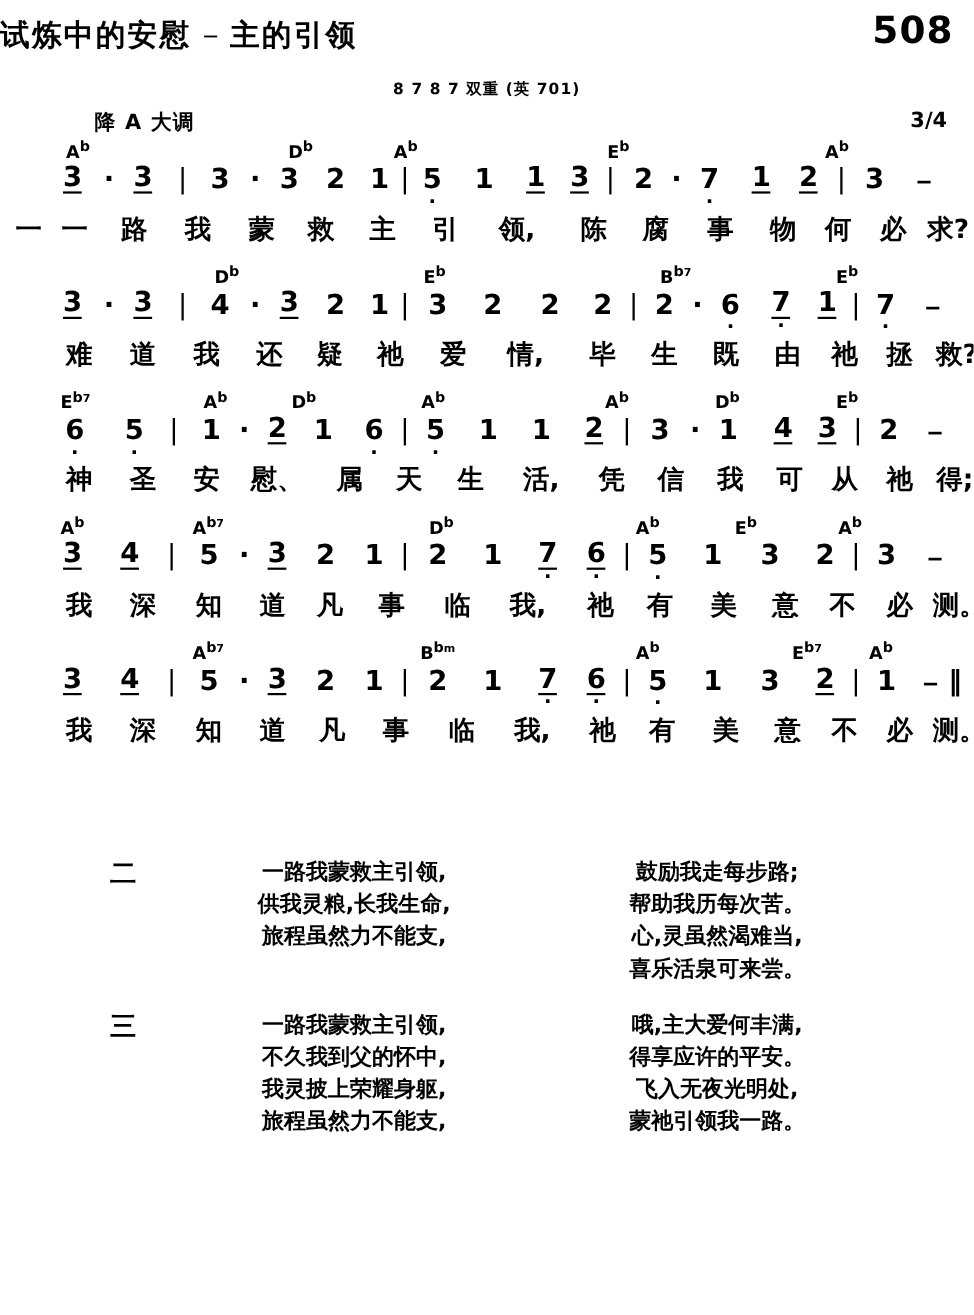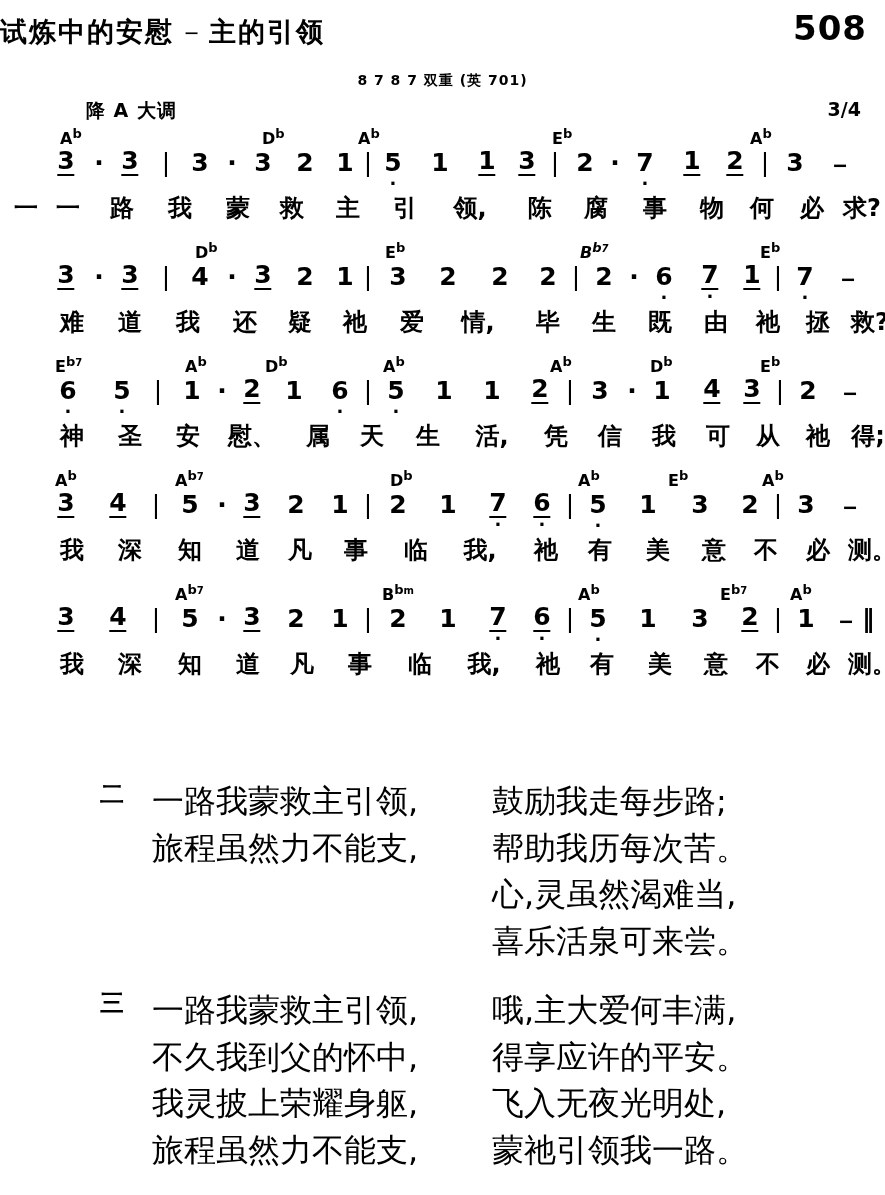--- a/index.html
+++ b/index.html
@@ -189,24 +189,25 @@
     width: 52px;
     font-size: 24px;
     font-weight: bold;
     flex: 0 0 52px;
   }
   .verse-cols {
     display: flex;
     flex: 1;
   }
   .vcol {
-    font-size: 32px;
-    font-weight: normal;
+    font-size: 20px;
+    font-weight: bold;
     line-height: 1.46;
     white-space: nowrap;
+    text-align: center;
   }
   .vcol.left { width: 340px; }
   .vcol.right { width: 320px; }
 </style>
 </head>
 <body>
 
 <div class="page">
 
   <div class="hymn-number">508</div>
@@ -281,21 +282,21 @@
           <span class="lyric" style="left: 712px;">物</span>
           <span class="lyric" style="left: 762px;">何</span>
           <span class="lyric" style="left: 812px;">必</span>
           <span class="lyric" style="left: 862px;">求?</span>
         </div>
       </div>
       <div class="system">
         <div class="chord-row">
           <span class="chord" style="left: 195px;">D<span class="flat">b</span></span>
           <span class="chord" style="left: 385px;">E<span class="flat">b</span></span>
-          <span class="chord" style="left: 580px; font-style: italic;">B<span class="flat">b</span><sup>7</sup></span>
+          <span class="chord" style="left: 600px;">B<span class="flat">b</span><sup>7</sup></span>
           <span class="chord" style="left: 760px;">E<span class="flat">b</span></span>
         </div>
         <div class="note-row">
           <span class="note" style="left: 66px;">
             <span class="underline1">3</span>
           </span>
           <span class="dotsep" style="left: 99px;">·</span>
           <span class="note" style="left: 130px;">
             <span class="underline1">3</span>
           </span>
@@ -532,20 +533,21 @@
         </div>
       </div>
     </div>
 
   <div class="verses" id="verses">
       <div class="verse">
         <div class="verse-num">二</div>
         <div class="verse-cols">
           <div class="vcol left">
             <div>一路我蒙救主引领,</div>
+            <div>供我灵粮,长我生命,</div>
             <div>旅程虽然力不能支,</div>
           </div>
           <div class="vcol right">
             <div>鼓励我走每步路;</div>
             <div>帮助我历每次苦。</div>
             <div>心,灵虽然渴难当,</div>
             <div>喜乐活泉可来尝。</div>
           </div>
         </div>
       </div>

